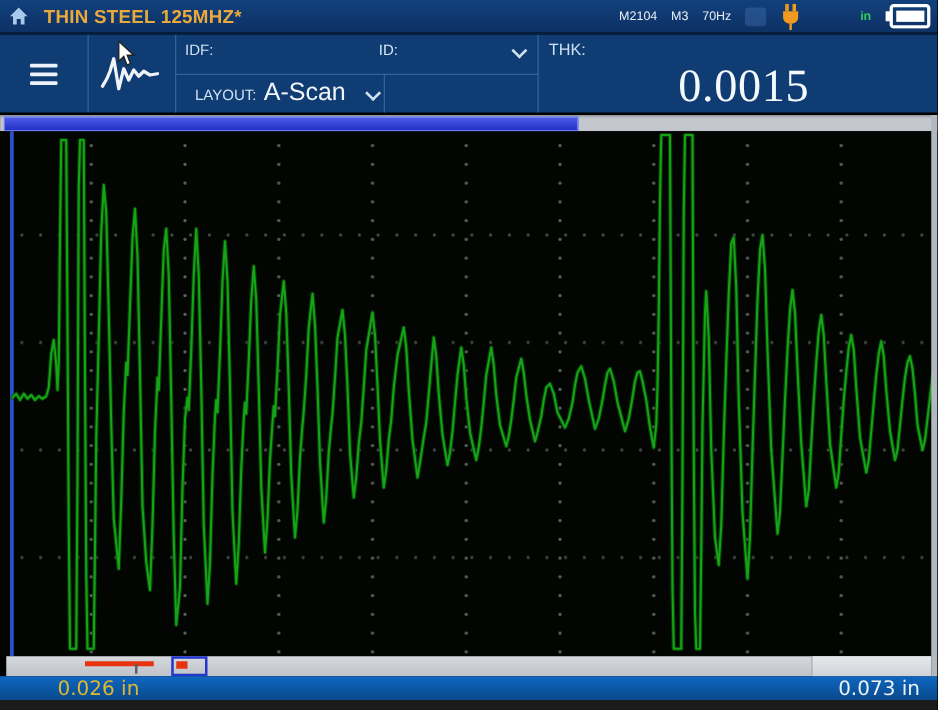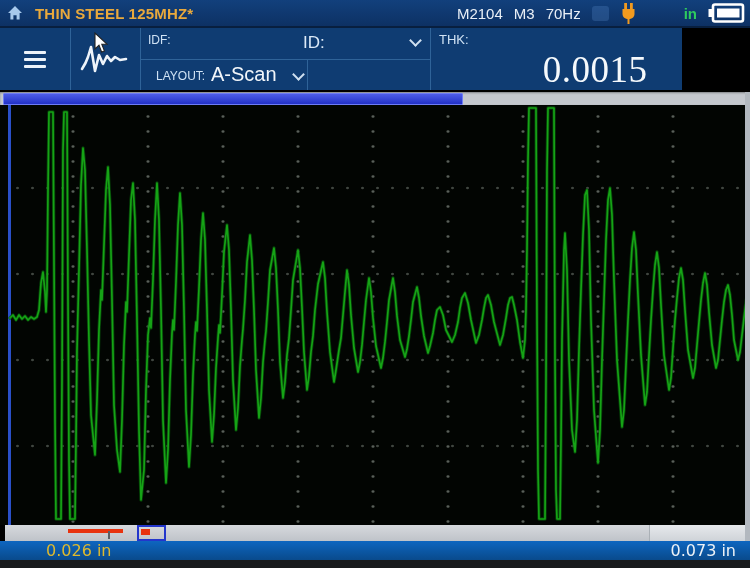--- a/index.html
+++ b/index.html
@@ -6,41 +6,41 @@
   body{width:750px;height:568px;position:relative;overflow:hidden;
        font-family:"Liberation Sans",sans-serif;-webkit-font-smoothing:antialiased;}
   .abs{position:absolute;}
 
   
   .statusbar{left:0;top:0;width:750px;height:26px;background:linear-gradient(#12407c,#0d3164);
              border-bottom:2px solid #081f3f;display:flex;align-items:center;}
   .home{margin-left:7px;width:16px;height:16px;flex:none;}
   .title{color:#e9a93c;font-size:15px;font-weight:bold;margin-left:12px;letter-spacing:.2px;}
   .status-right{margin-left:auto;display:flex;align-items:center;gap:11px;padding-right:5px;
-                color:#e9eff6;font-size:15px;}
+                color:#e9eff6;font-size:10px;}
   .dim-icon{width:17px;height:15px;border-radius:3px;background:rgba(90,140,205,.28);}
   .unit{color:#2ecc5e;font-weight:bold;padding-left:36px;}
 
   
-  .toolbar{left:0;top:28px;width:682px;height:62px;background:#0f3c72;}
+  .toolbar{left:0;top:28px;width:750px;height:62px;background:#0f3c72;}
   .tbtn{position:absolute;top:0;height:62px;display:flex;align-items:center;justify-content:center;
         background:transparent;border:none;cursor:pointer;}
   .sep-l{border-left:1px solid #2f6398;}
   .menu-btn{left:0;width:70px;}
   .bars{display:flex;flex-direction:column;gap:4px;}
   .bars i{display:block;width:22px;height:3px;background:#ecf3fa;border-radius:1px;}
   .ascan-btn{left:70px;width:70px;}
   .idf-row{position:absolute;left:140px;top:0;width:290px;height:31px;
            border-left:1px solid #2f6398;border-bottom:1px solid #2f6398;}
   .layout-row{position:absolute;left:140px;top:32px;width:167px;height:30px;border-left:1px solid #2f6398;}
   .empty-cell{position:absolute;left:307px;top:32px;width:123px;height:30px;border-left:1px solid #2f6398;}
   .thk-sec{position:absolute;left:430px;top:0;width:320px;height:62px;border-left:1px solid #2f6398;padding-left:8px;}
   .lbl{color:#cfe2f4;font-size:12px;}
   .idf-row .lbl{position:absolute;left:7px;top:5px;}
-  .id-lbl{position:absolute;left:162px;top:5px;color:#dbe9f7;font-size:17px;text-align:right;}
+  .id-lbl{position:absolute;left:162px;top:5px;color:#dbe9f7;font-size:12px;text-align:right;}
   .chev{position:absolute;width:7px;height:7px;border-right:2px solid #cfe0f0;border-bottom:2px solid #cfe0f0;
         transform:rotate(45deg);}
   .chev.id{left:270px;top:8px;}
   .layout-row .lbl{position:absolute;left:15px;top:9px;}
   .layout-val{position:absolute;left:70px;top:3px;color:#f2f6fa;font-size:20px;}
   .chev.layout{left:153px;top:10px;}
   .thk-lbl{position:absolute;left:8px;top:4px;color:#cfe2f4;font-size:13px;}
   .thk-val{position:absolute;left:0;top:20px;width:100%;text-align:center;color:#f5f9fc;
            font-size:37px;font-family:Liberation Serif, serif;letter-spacing:.5px;}
 

